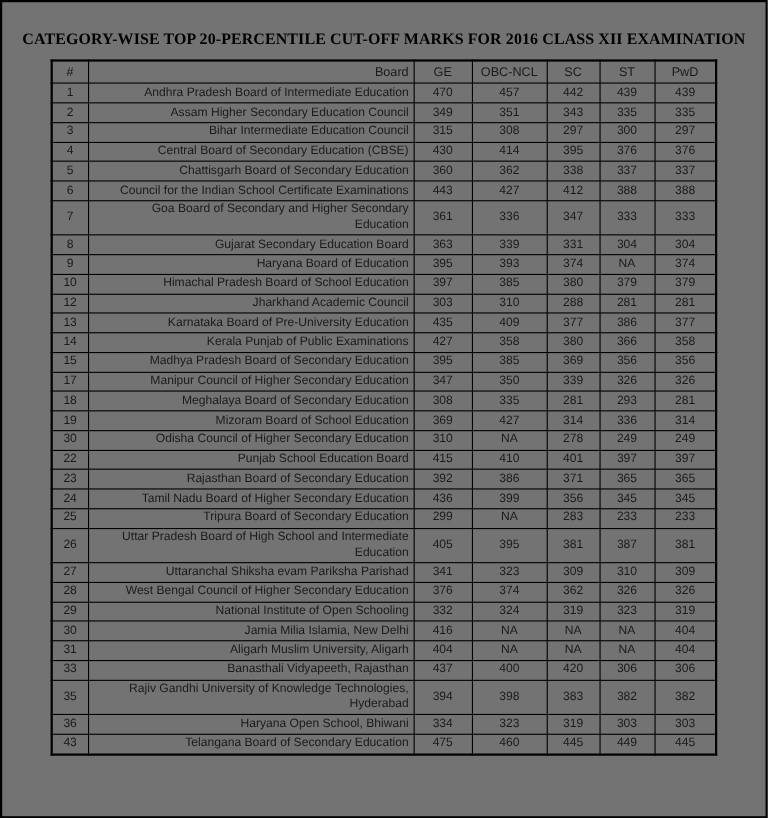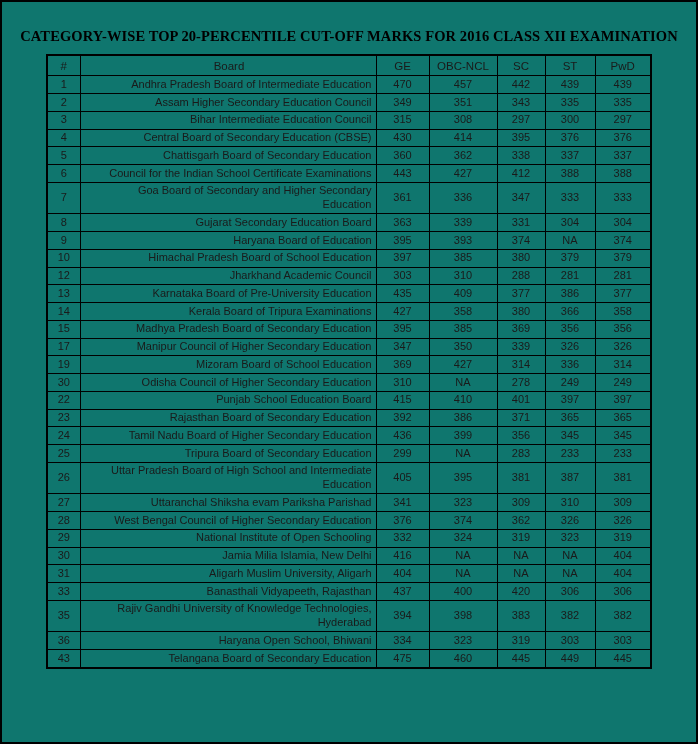--- a/index.html
+++ b/index.html
@@ -5,21 +5,21 @@
   * { box-sizing: border-box; }
   html, body {
     margin: 0;
     padding: 0;
     background: #ffffff;
   }
   .page {
     width: 698px;
     height: 744px;
     border: 2px solid #000000;
-    background: #0f766e;
+    background: #737373;
     padding-top: 26px;
     overflow: hidden;
   }
   .title {
     font-family: "Liberation Serif", serif;
     font-weight: 700;
     font-size: 14.5px;
     color: #000000;
     text-align: center;
     margin: 0 0 9px 0;
@@ -47,21 +47,21 @@
     font-weight: 400;
     font-size: 11.5px;
     padding: 2.5px 3px;
   }
   .marks-table th.board,
   .marks-table td.board {
     text-align: right;
     padding-left: 6px;
     padding-right: 4px;
   }
-  .marks-table th.board { text-align: center; }
+  .marks-table th.board { }
 </style>
 </head>
 <body>
 
 <div class="page">
   <h1 class="title">CATEGORY-WISE TOP 20-PERCENTILE CUT-OFF MARKS FOR 2016 CLASS XII EXAMINATION</h1>
 
   <table class="marks-table">
     <colgroup>
       <col style="width:33px">
@@ -187,21 +187,21 @@
           <td>13</td>
           <td class="board">Karnataka Board of Pre-University Education</td>
           <td>435</td>
           <td>409</td>
           <td>377</td>
           <td>386</td>
           <td>377</td>
         </tr>
         <tr>
           <td>14</td>
-          <td class="board">Kerala Board of Tripura Examinations</td>
+          <td class="board">Kerala Punjab of Public Examinations</td>
           <td>427</td>
           <td>358</td>
           <td>380</td>
           <td>366</td>
           <td>358</td>
         </tr>
         <tr>
           <td>15</td>
           <td class="board">Madhya Pradesh Board of Secondary Education</td>
           <td>395</td>
@@ -213,20 +213,29 @@
         <tr>
           <td>17</td>
           <td class="board">Manipur Council of Higher Secondary Education</td>
           <td>347</td>
           <td>350</td>
           <td>339</td>
           <td>326</td>
           <td>326</td>
         </tr>
         <tr>
+          <td>18</td>
+          <td class="board">Meghalaya Board of Secondary Education</td>
+          <td>308</td>
+          <td>335</td>
+          <td>281</td>
+          <td>293</td>
+          <td>281</td>
+        </tr>
+        <tr>
           <td>19</td>
           <td class="board">Mizoram Board of School Education</td>
           <td>369</td>
           <td>427</td>
           <td>314</td>
           <td>336</td>
           <td>314</td>
         </tr>
         <tr>
           <td>30</td>

